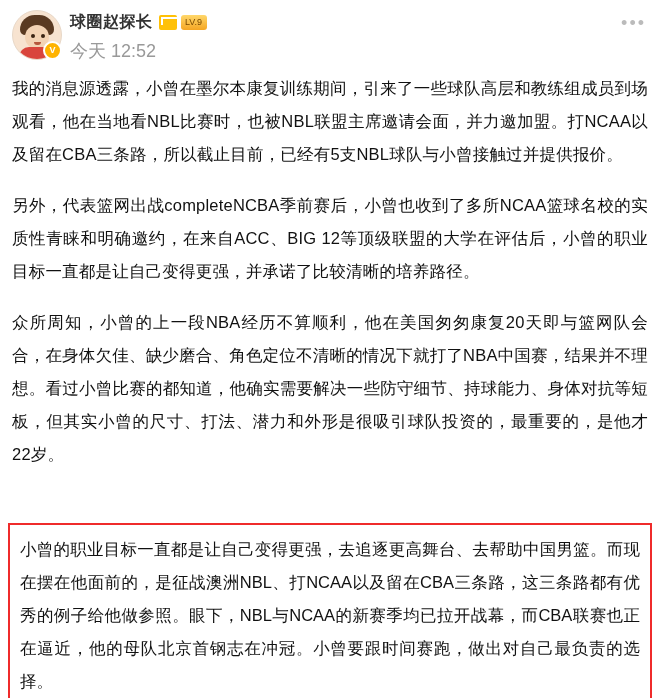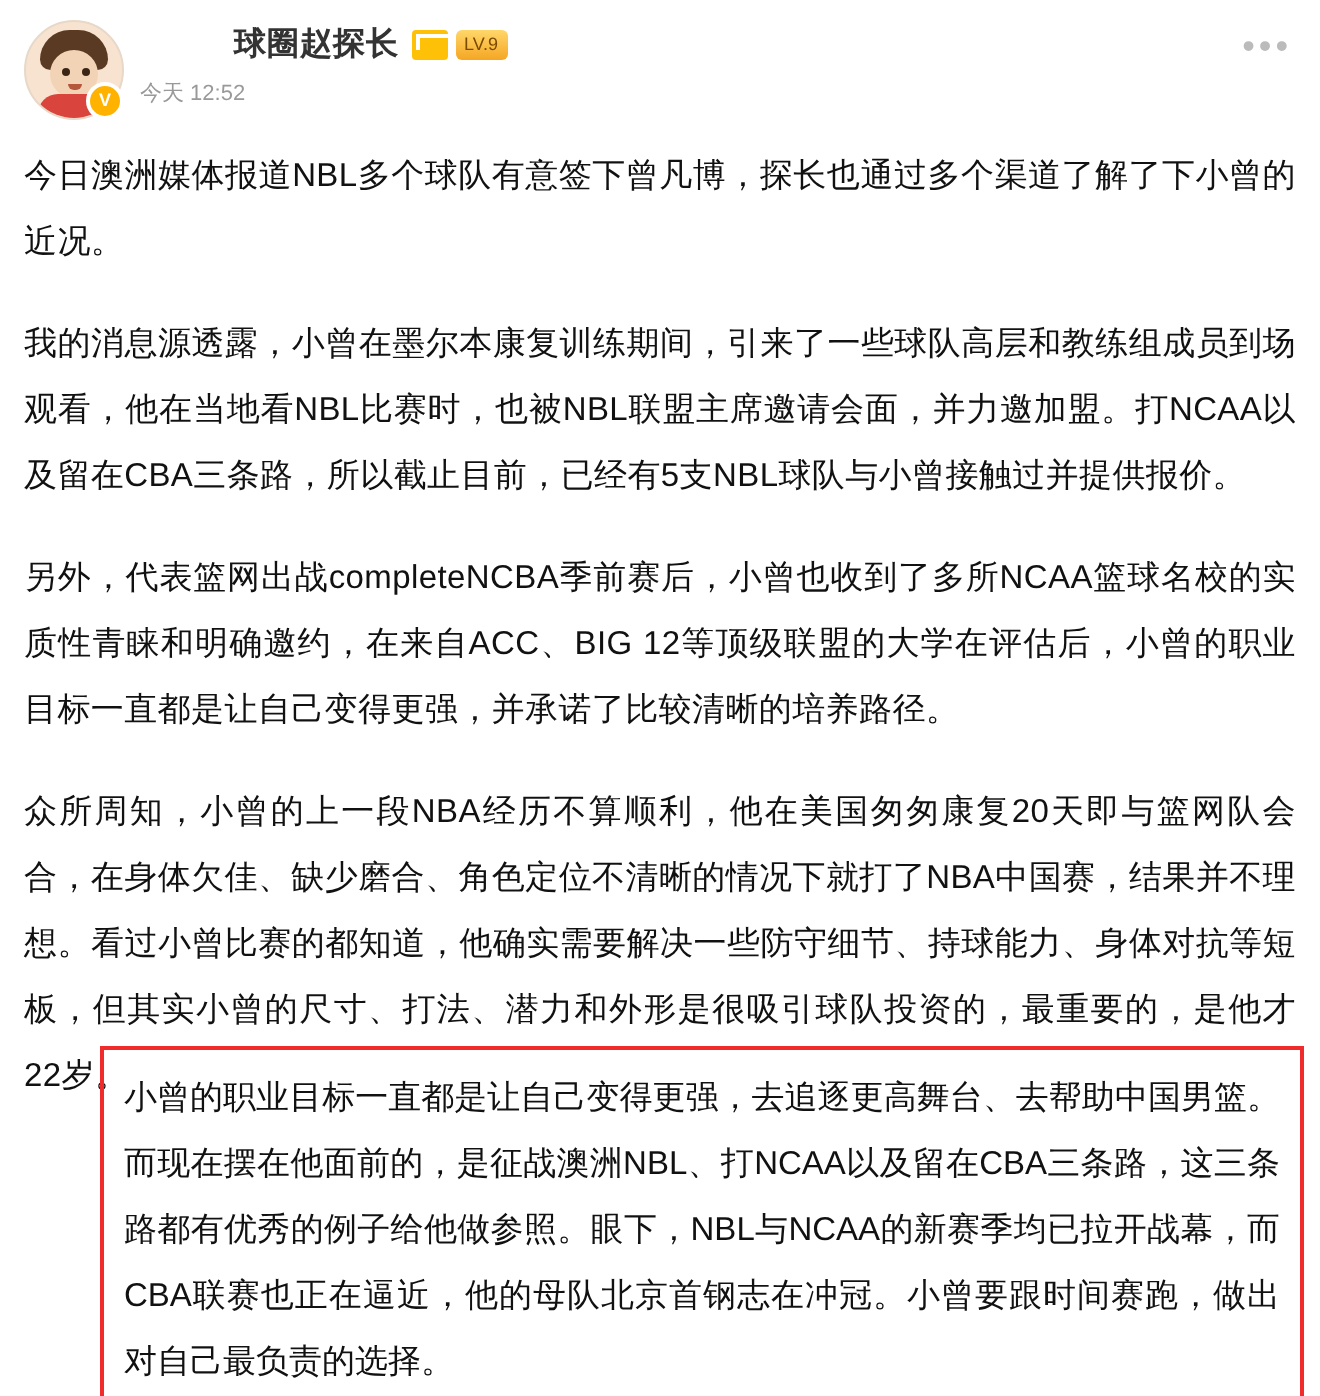--- a/index.html
+++ b/index.html
@@ -97,21 +97,20 @@
   }
   .head-text {
     display: flex;
     flex-direction: column;
     justify-content: center;
     padding-top: 2px;
   }
   .name-row {
     display: flex;
     align-items: center;
-    margin-left: 47px;
   }
   .username {
     font-size: 16px;
     font-weight: bold;
     color: #333;
     letter-spacing: 0.5px;
   }
   .badge-crown {
     margin-left: 6px;
     width: 18px; height: 15px;
@@ -136,21 +135,21 @@
     background: linear-gradient(180deg, #ffd76a, #f5a623);
     color: #7a4a00;
     font-size: 9px;
     line-height: 15px;
     text-align: center;
     padding: 0 3px;
     font-weight: normal;
     box-sizing: border-box;
   }
   .timestamp {
-    font-size: 11px;
+    font-size: 18px;
     color: #999;
     margin-top: 6px;
   }
   .more-btn {
     position: absolute;
     right: 2px;
     top: 4px;
     font-size: 18px;
     color: #bbb;
     letter-spacing: 2px;
@@ -174,21 +173,20 @@
   .highlight-box {
     position: absolute;
     left: 8px;
     right: 8px;
     bottom: 0;
     border: 2px solid #ef2b2b;
     border-bottom: none;
     box-sizing: border-box;
     padding: 8px 10px 0 10px;
     background: transparent;
-    margin-left: 42px;
   }
   .highlight-box .para {
     margin: 0;
     font-size: 16.5px;
     line-height: 33px;
     color: #111;
     text-align: justify;
   }
 </style>
 </head>
@@ -215,21 +213,20 @@
         <span class="badge-crown"></span>
         <span class="badge-level">LV.9</span>
       </div>
       <div class="timestamp">今天 12:52</div>
     </div>
 
     <div class="more-btn">•••</div>
   </div>
 
   <div class="body-text">
-    <p class="para">今日澳洲媒体报道NBL多个球队有意签下曾凡博，探长也通过多个渠道了解了下小曾的近况。</p>
     <p class="para">我的消息源透露，小曾在墨尔本康复训练期间，引来了一些球队高层和教练组成员到场观看，他在当地看NBL比赛时，也被NBL联盟主席邀请会面，并力邀加盟。打NCAA以及留在CBA三条路，所以截止目前，已经有5支NBL球队与小曾接触过并提供报价。</p>
     <p class="para">另外，代表篮网出战completeNCBA季前赛后，小曾也收到了多所NCAA篮球名校的实质性青睐和明确邀约，在来自ACC、BIG 12等顶级联盟的大学在评估后，小曾的职业目标一直都是让自己变得更强，并承诺了比较清晰的培养路径。</p>
     <p class="para">众所周知，小曾的上一段NBA经历不算顺利，他在美国匆匆康复20天即与篮网队会合，在身体欠佳、缺少磨合、角色定位不清晰的情况下就打了NBA中国赛，结果并不理想。看过小曾比赛的都知道，他确实需要解决一些防守细节、持球能力、身体对抗等短板，但其实小曾的尺寸、打法、潜力和外形是很吸引球队投资的，最重要的，是他才22岁。</p>
   </div>
 
   <div class="highlight-box">
     <p class="para">小曾的职业目标一直都是让自己变得更强，去追逐更高舞台、去帮助中国男篮。而现在摆在他面前的，是征战澳洲NBL、打NCAA以及留在CBA三条路，这三条路都有优秀的例子给他做参照。眼下，NBL与NCAA的新赛季均已拉开战幕，而CBA联赛也正在逼近，他的母队北京首钢志在冲冠。小曾要跟时间赛跑，做出对自己最负责的选择。</p>
   </div>
 
 </div>

